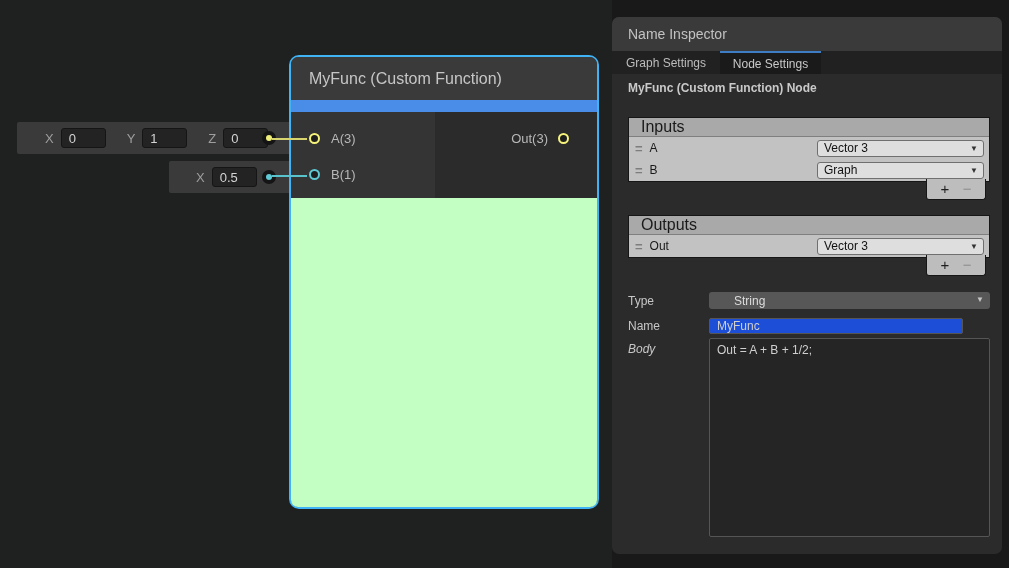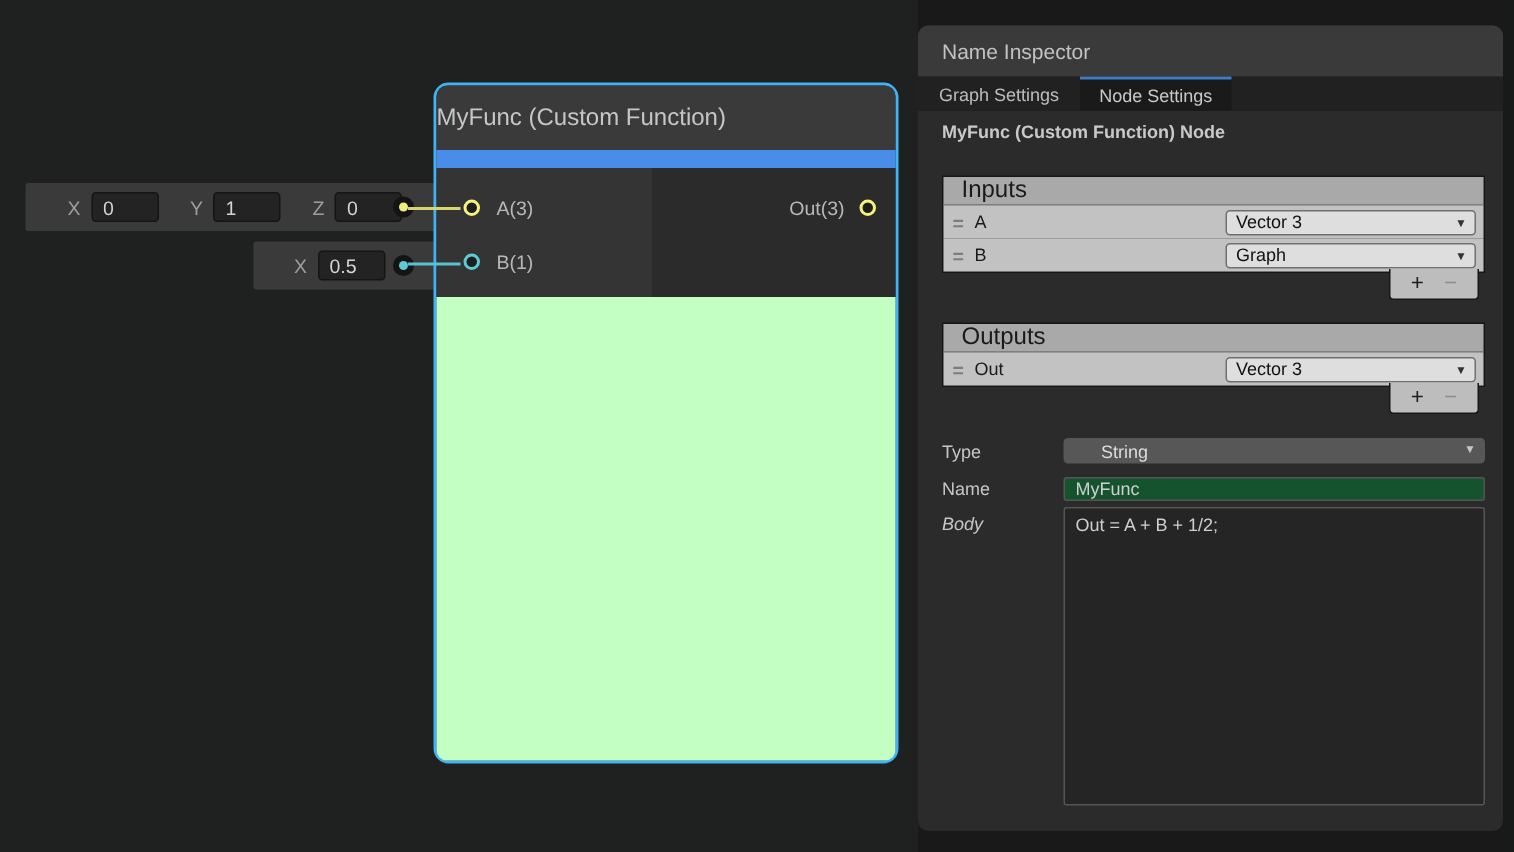--- a/index.html
+++ b/index.html
@@ -31,27 +31,27 @@
   .edge.yellow{background:#d8d46e;}
   .edge.cyan{background:#58c2cd;}
 
   
   .node{
     position:absolute;left:289px;top:55px;width:310px;height:454px;box-sizing:border-box;
     border:2px solid #3fb3f6;border-radius:10px;background:#2b2b2b;z-index:5;
     display:flex;flex-direction:column;
   }
   .node-header{height:43px;background:#3a3a3a;border-radius:7px 7px 0 0;
-    color:#c6c6c6;font-size:16px;line-height:44px;}
+    color:#c6c6c6;font-size:16px;line-height:44px;padding-left:18px;}
   .node-accent{height:12px;background:#4a8de8;}
   .node-ports{height:86px;display:flex;}
   .ports-left{width:144px;background:#343434;padding-top:8px;box-sizing:border-box;}
   .ports-right{flex:1;background:#2b2b2b;padding-top:8px;box-sizing:border-box;}
   .port-row{height:36px;display:flex;align-items:center;padding-left:18px;}
-  .port-row.out{justify-content:flex-end;padding-right:13px;padding-left:0;text-align:right;}
+  .port-row.out{justify-content:flex-end;padding-right:28px;padding-left:0;text-align:right;}
   .pcircle{width:7px;height:7px;border-radius:50%;background:#1e1e1e;border:2px solid;}
   .pcircle.yellow{border-color:#f6f37b;}
   .pcircle.cyan{border-color:#5fc9d4;}
   .plabel{color:#b8b8b8;font-size:13px;margin-left:11px;}
   .port-row.out .plabel{margin-left:0;margin-right:10px;}
   .node-preview{flex:1;background:#c3ffc3;border-radius:0 0 7px 7px;}
 
   
   .panel{position:absolute;left:612px;top:17px;width:390px;height:537px;background:#2b2b2b;border-radius:7px;}
   .panel-header{height:34px;background:#3a3a3a;border-radius:7px 7px 0 0;
@@ -78,21 +78,21 @@
   .ufooter .btn-add{color:#1e1e1e;font-size:15px;line-height:18px;cursor:default;}
   .ufooter .btn-remove{color:#8e8e8e;font-size:15px;line-height:18px;cursor:default;}
 
   .form-label{position:absolute;left:16px;font-size:12px;color:#c6c6c6;}
   .darkdrop{
     position:absolute;left:97px;width:281px;height:17px;background:#575757;border-radius:3px;
     color:#dcdcdc;font-size:12px;display:flex;align-items:center;padding-left:25px;box-sizing:border-box;
   }
   .darkdrop .arrow{position:absolute;right:6px;top:3px;font-size:8px;color:#c4c4c4;}
   .tfield{
-    position:absolute;left:97px;width:281px;height:16px;background:#14532d;border:1px solid #555;border-radius:2px;
+    position:absolute;left:97px;width:254px;height:16px;background:#1d4ed8;border:1px solid #555;border-radius:2px;
     color:#cfcfcf;font-size:12px;padding:0 0 0 7px;box-sizing:border-box;font-family:"Liberation Sans",sans-serif;outline:none;
   }
   .tarea{
     position:absolute;left:97px;width:281px;height:199px;background:#252525;border:1px solid #555;border-radius:2px;
     color:#cfcfcf;font-size:12px;padding:4px 7px;box-sizing:border-box;white-space:pre-wrap;
   }
 </style>
 </head>
 <body>
 

